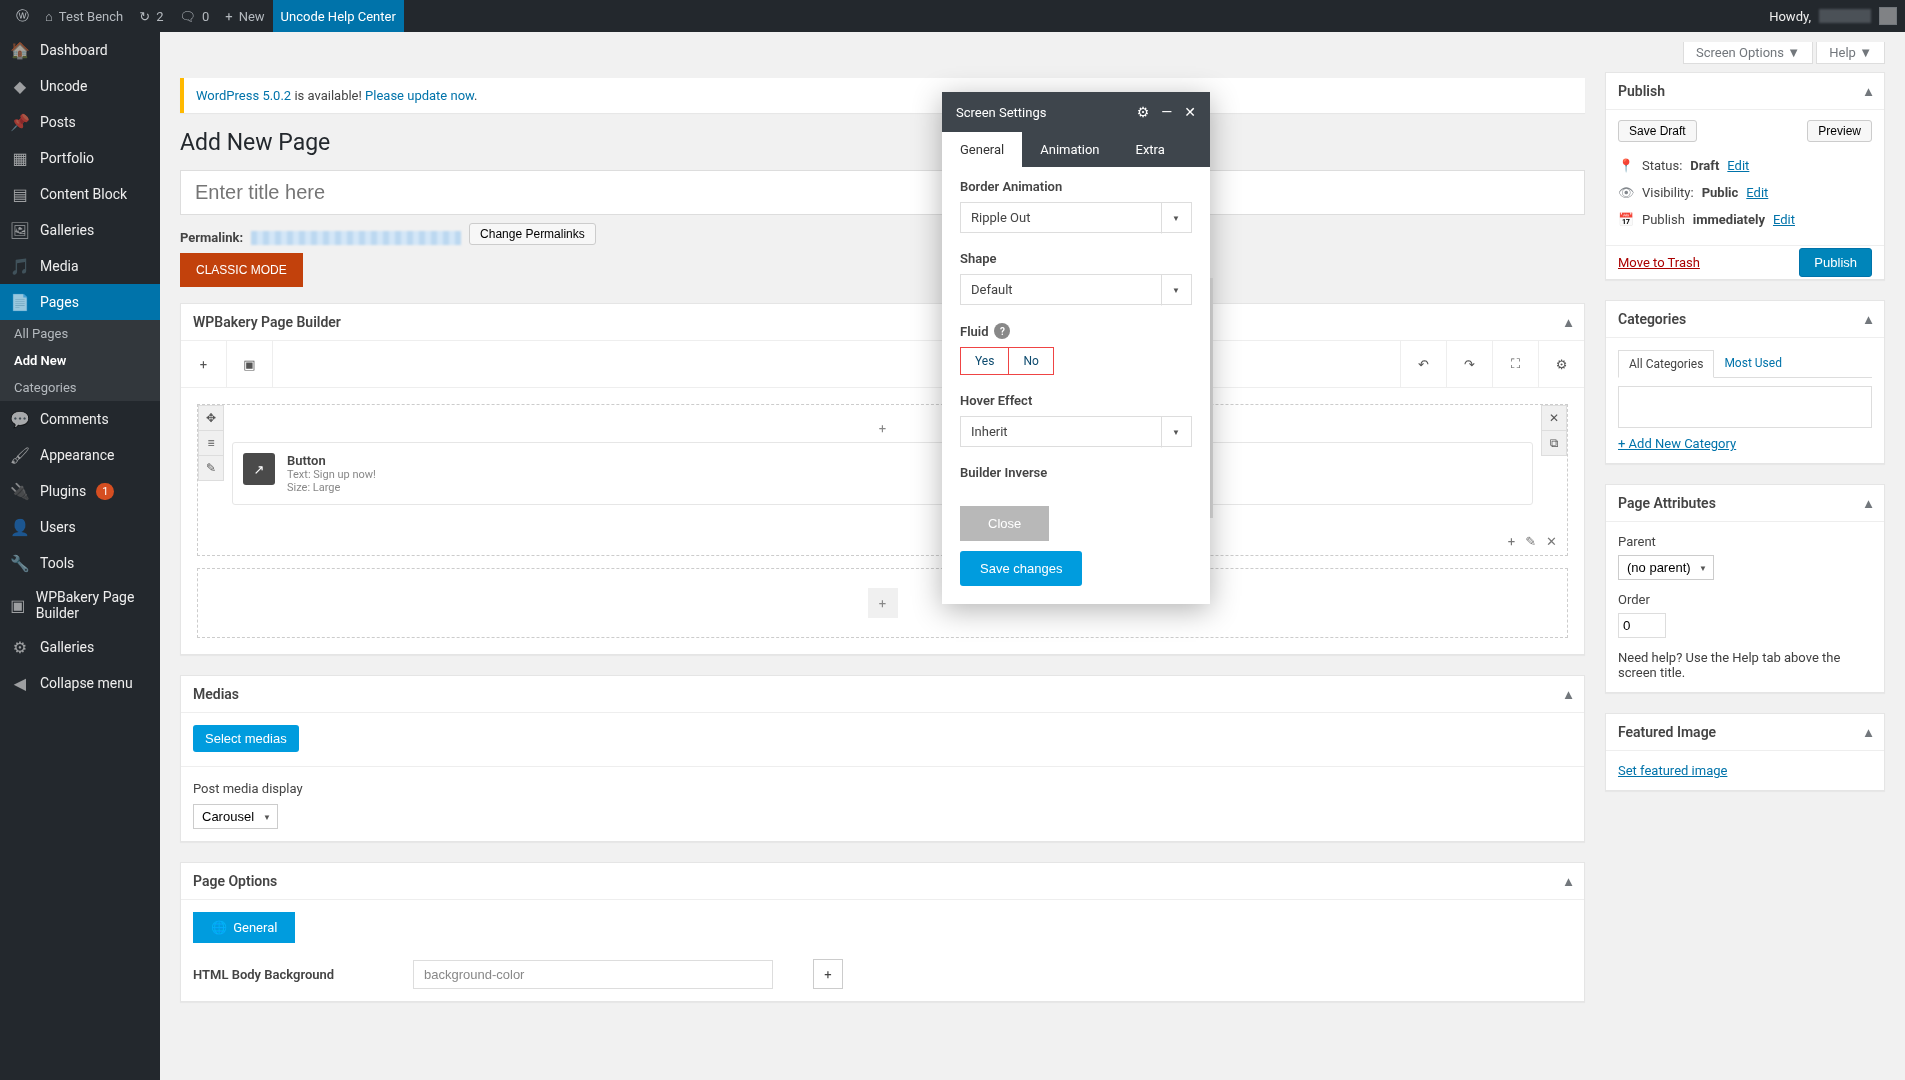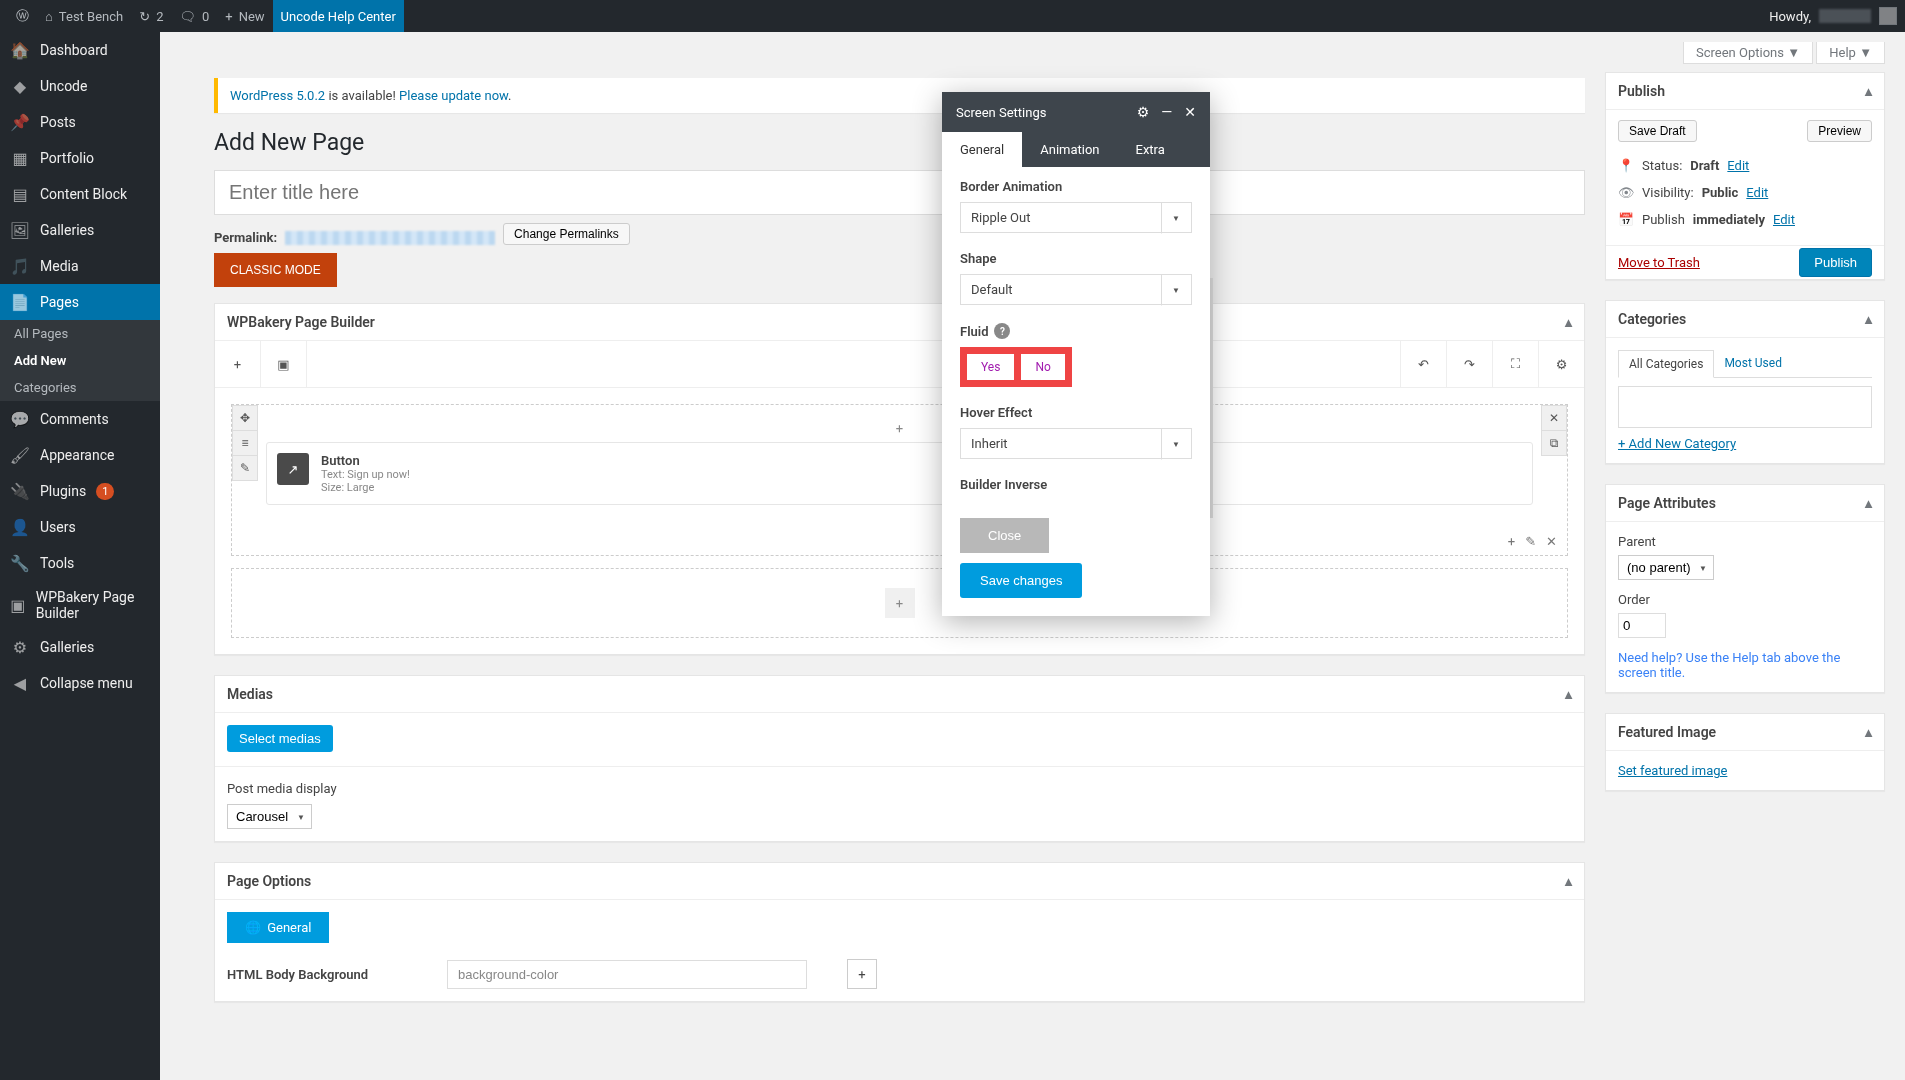--- a/index.html
+++ b/index.html
@@ -21,21 +21,21 @@
 .menu-item.current { background: #0073aa; color: #fff; position: relative; }
 .menu-item.current::after { content: ''; position: absolute; right: -8px; top: 50%; transform: translateY(-50%); border: 8px solid transparent; border-right-color: #f1f1f1; }
 .menu-icon { width: 20px; height: 20px; display: inline-flex; align-items: center; justify-content: center; font-size: 16px; opacity: 0.6; }
 .sub-items { background: #32373c; }
 .sub-item { padding: 6px 12px 6px 14px; color: #b4b9be; font-size: 13px; cursor: pointer; }
 .sub-item.current { color: #fff; font-weight: 600; }
 .badge-up { background: #d54e21; color: #fff; border-radius: 10px; padding: 0 6px; font-size: 11px; line-height: 17px; display: inline-block; }
 
 
 .content { flex: 1; padding: 10px 20px 40px 20px; position: relative; }
-.content-inner { max-width: none; display: flex; gap: 20px; margin-left: 34px; }
+.content-inner { max-width: none; display: flex; gap: 20px; }
 .main-col { flex: 1; min-width: 0; }
 .side-col { width: 280px; }
 
 .screen-meta { text-align: right; margin-bottom: 8px; }
 .screen-tab { background: #fff; border: 1px solid #ddd; border-top: none; padding: 3px 12px; font-size: 13px; color: #72777c; display: inline-block; cursor: pointer; }
 
 .notice { background: #fff; border-left: 4px solid #ffb900; padding: 10px 12px; margin: 6px 0 16px 0; box-shadow: 0 1px 1px rgba(0,0,0,.04); }
 
 h1.title { font-size: 23px; font-weight: 400; color: #23282d; margin: 4px 0 14px 0; }
 
@@ -112,21 +112,21 @@
 .modal-body::-webkit-scrollbar { width: 10px; }
 .modal-body::-webkit-scrollbar-track { background: #f4f4f4; }
 .modal-body::-webkit-scrollbar-thumb { background: #c7c7c7; }
 .modal-field { padding: 12px 18px 6px 18px; }
 .modal-field .lbl { font-size: 13px; font-weight: 600; margin-bottom: 8px; display: flex; align-items: center; gap: 6px; }
 .help-q { width: 16px; height: 16px; border-radius: 50%; background: #888; color: #fff; font-size: 10px; display: inline-flex; align-items: center; justify-content: center; }
 .modal-select { width: 100%; border: 1px solid #ddd; padding: 7px 10px; font-size: 13px; position: relative; }
 .modal-select-wrap { position: relative; }
 .modal-select-wrap::after { content: '▼'; font-size: 8px; position: absolute; right: 12px; top: 50%; transform: translateY(-50%); color: #555; border-left: 1px solid #ddd; padding-left: 10px; height: 100%; display: flex; align-items: center; pointer-events: none; }
 .toggle-group { display: flex; }
-.toggle-btn { border: 7px solid #ef4444; padding: 6px 14px; font-size: 12px; cursor: pointer; background: #fff; color: #a21caf; }
+.toggle-btn { border: 1px solid #ef4444; padding: 6px 14px; font-size: 12px; cursor: pointer; background: #fff; color: #0c4a6e; }
 .toggle-btn + .toggle-btn { border-left: none; }
 .modal-footer { padding: 12px 18px 18px 18px; display: flex; flex-direction: column; gap: 10px; }
 .btn-gray { background: #b8b8b8; color: #fff; border: none; padding: 10px 28px; cursor: pointer; font-size: 13px; }
 .extra-rect { width: 14px; height: 240px; background: #e0e0e0; position: absolute; right: 0; top: 246px; z-index: 99; }
 
 .action-row { display:flex; gap:8px; padding: 10px 12px; }
 .linklike { color:#0073aa; text-decoration:underline; cursor:pointer; }
 </style>
 </head>
 <body>
@@ -428,21 +428,21 @@
         <div class="postbox">
           <div class="postbox-header">
               <span>Page Attributes</span>
               <span class="toggle">▴</span>
             </div>
           <div class="postbox-body">
             <div style="margin-bottom:6px">Parent</div>
             <div class="select-wrap" style="margin-bottom:12px"><select class="select-sm"><option>(no parent)</option></select></div>
             <div style="margin-bottom:6px">Order</div>
             <input class="inp-num" value="0" style="">
-            <div style="margin-top:12px;color:#3b82f6;font-size:13px">Need help? Use the Help tab above the screen title.</div>
+            <div style="margin-top:12px;color:#404040;font-size:13px">Need help? Use the Help tab above the screen title.</div>
           </div>
         </div>
 
         <div class="postbox">
           <div class="postbox-header">
               <span>Featured Image</span>
               <span class="toggle">▴</span>
             </div>
           <div class="postbox-body">
             <a href="#" class="linklike">Set featured image</a>

